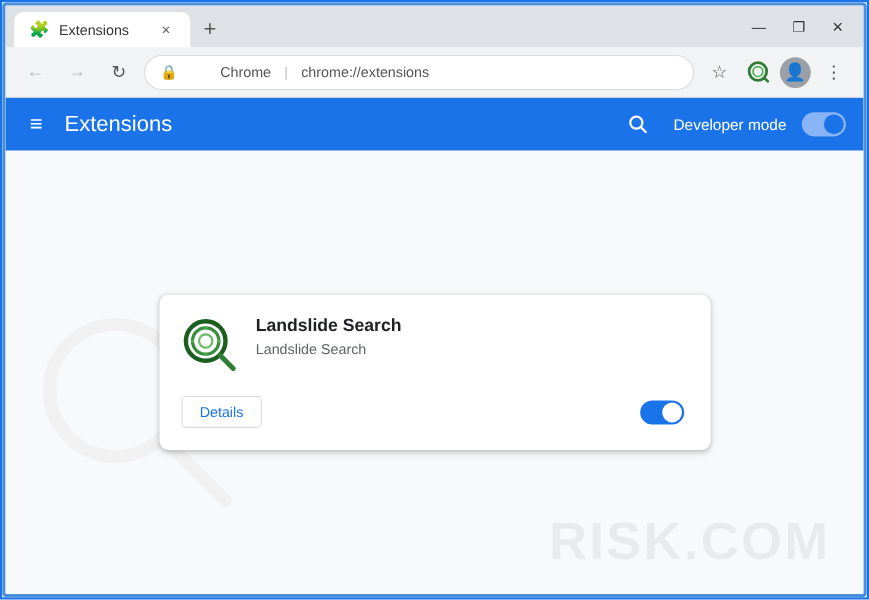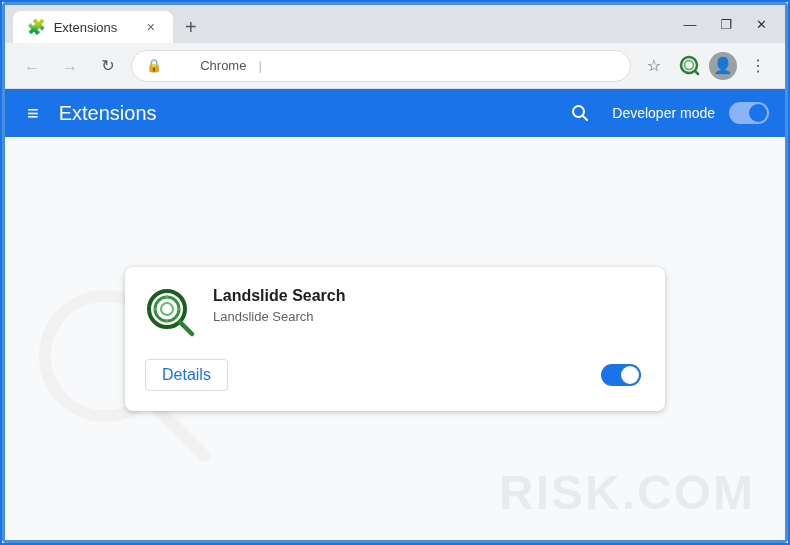--- a/index.html
+++ b/index.html
@@ -278,21 +278,21 @@
       left: 20px;
       opacity: 0.06;
       pointer-events: none;
     }
 
     
     .ext-card {
       background: #fff;
       border-radius: 8px;
       box-shadow: 0 1px 4px rgba(0,0,0,0.15), 0 2px 8px rgba(0,0,0,0.1);
-      width: 540px;
+      width: 501px;
       padding: 20px 24px 20px 20px;
       position: relative;
       z-index: 1;
     }
 
     .ext-card-top {
       display: flex;
       align-items: flex-start;
       gap: 16px;
       margin-bottom: 20px;
@@ -324,21 +324,21 @@
       display: flex;
       align-items: center;
       gap: 10px;
     }
 
     .ext-btn {
       border: 1px solid #dadce0;
       background: #fff;
       border-radius: 4px;
       padding: 6px 16px;
-      font-size: 16px;
+      font-size: 13px;
       color: #1a73e8;
       cursor: pointer;
       font-weight: 500;
     }
 
     .ext-toggle {
       margin-left: auto;
     }
 
     .ext-toggle-track {
@@ -382,20 +382,21 @@
   </div>
 
   <div class="address-bar">
     <button class="nav-btn disabled">←</button>
     <button class="nav-btn disabled">→</button>
     <button class="nav-btn">↻</button>
     <div class="url-bar">
       <span class="url-lock-icon">🔒</span>
       <span class="url-scheme">Chrome</span>
       <span class="url-scheme" style="color:#bbb;margin:0 4px;">|</span>
+      <span class="url-path">chrome://extensions</span>
     </div>
     <div class="url-actions">
       <button class="url-action-btn">☆</button>
 
       <div style="width:28px;height:28px;display:flex;align-items:center;justify-content:center;">
         <svg width="22" height="22" viewBox="0 0 22 22">
           <circle cx="11" cy="10" r="8" fill="none" stroke="#2e7d32" stroke-width="2.5"></circle>
           <circle cx="11" cy="10" r="4.5" fill="none" stroke="#4caf50" stroke-width="1.5"></circle>
           <line x1="17" y1="16" x2="20" y2="19" stroke="#2e7d32" stroke-width="2.5" stroke-linecap="round"></line>
         </svg>

